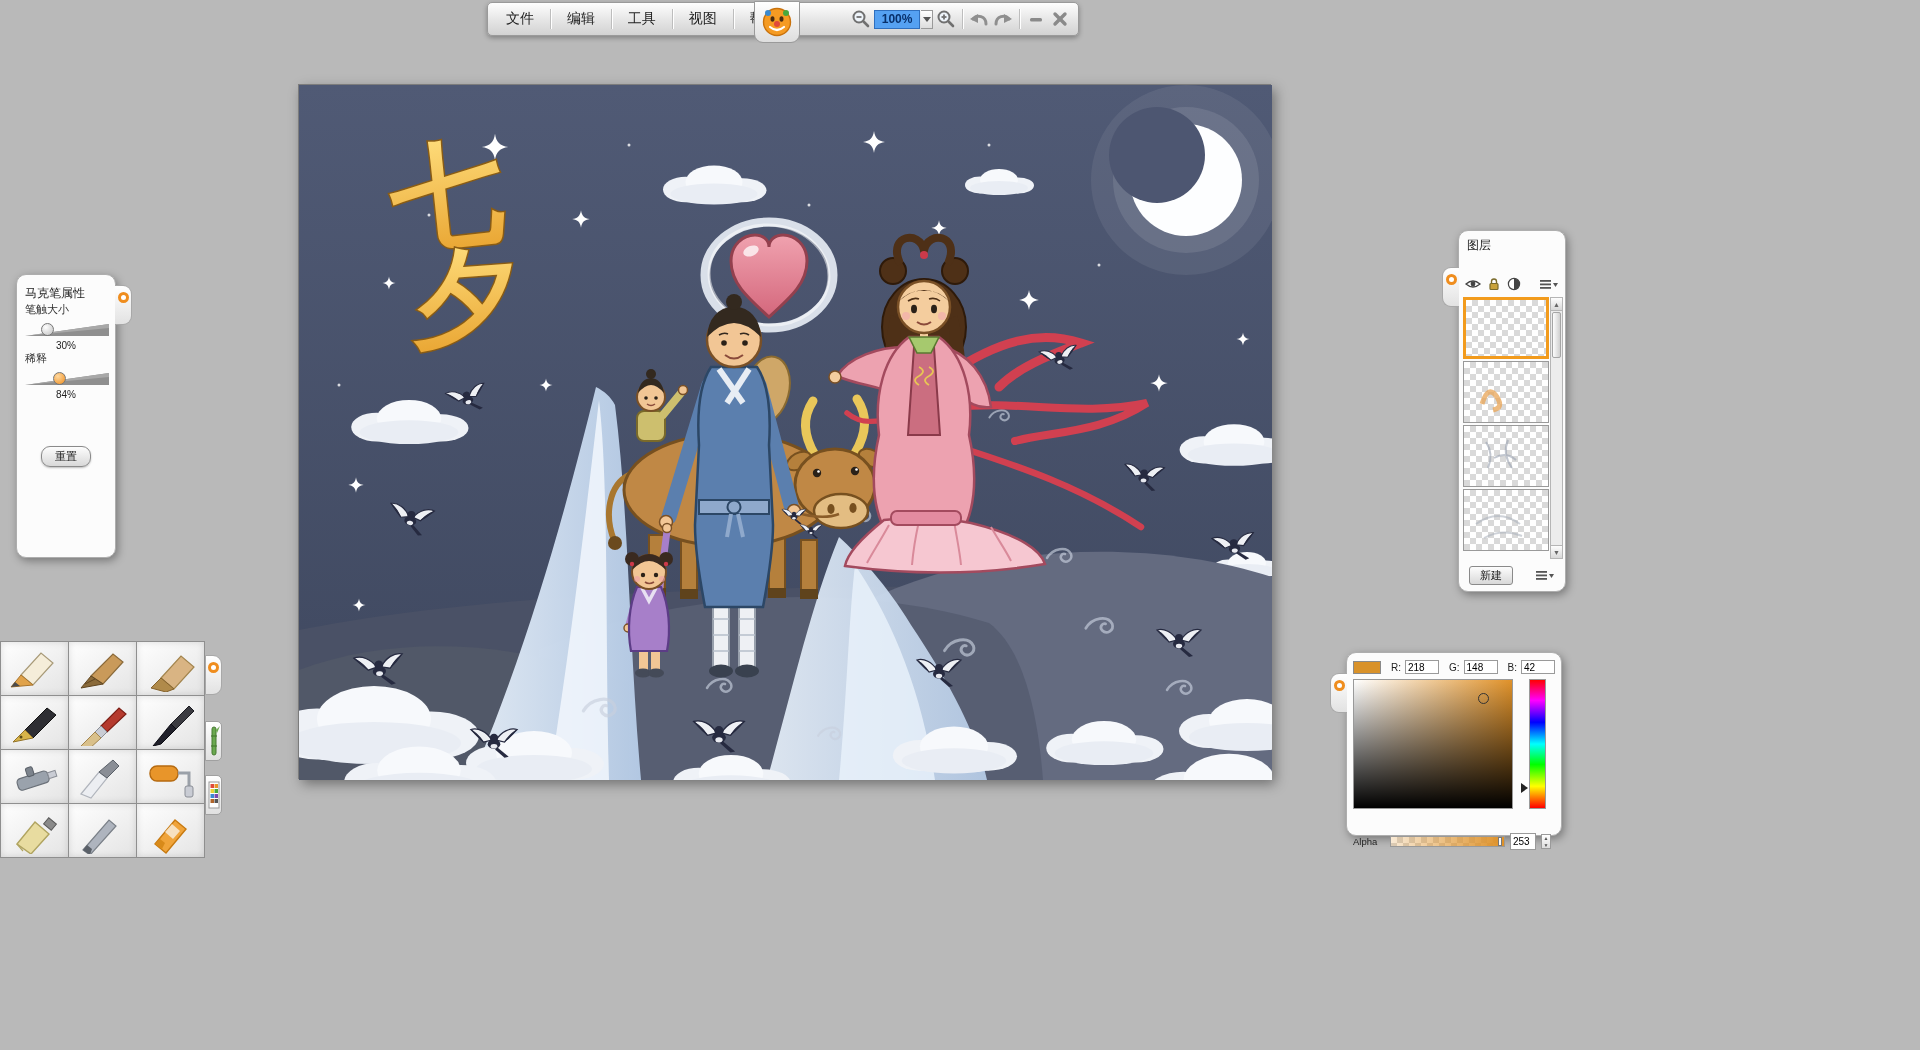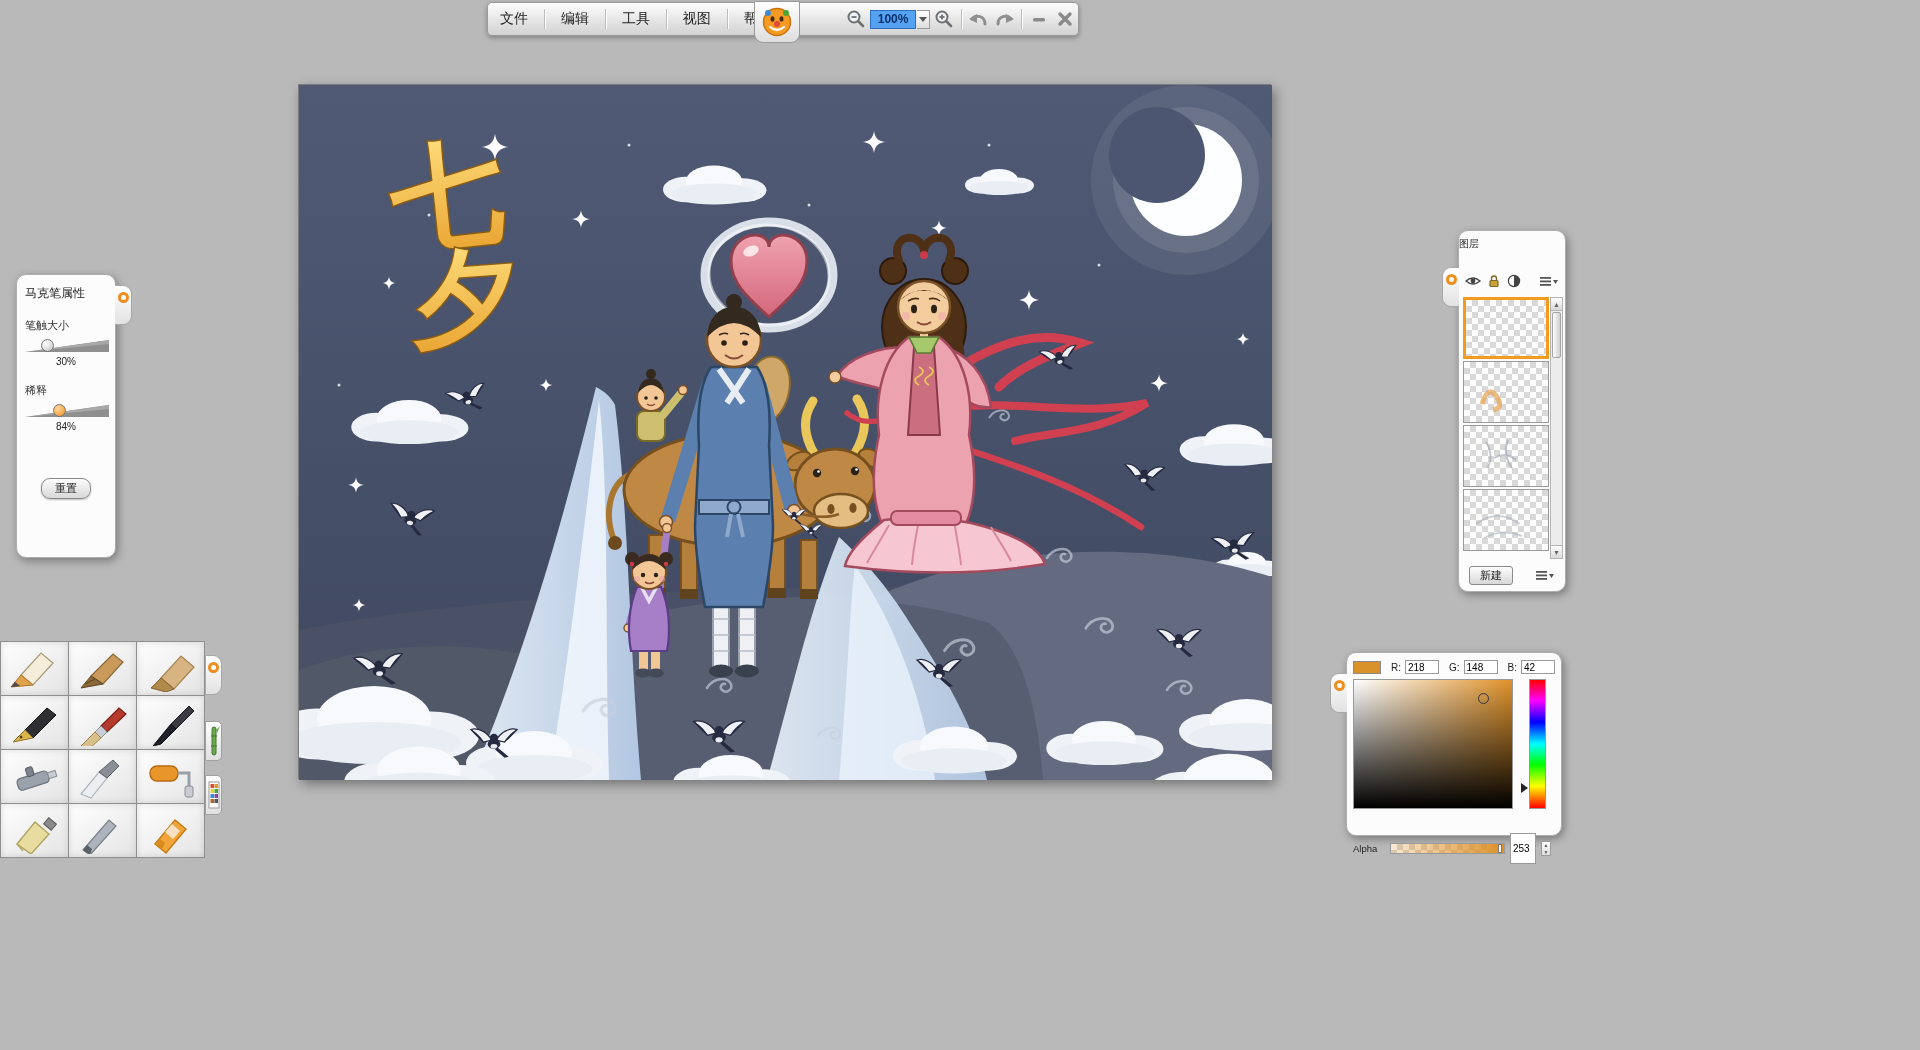--- a/index.html
+++ b/index.html
@@ -9,60 +9,60 @@
   .panel{position:absolute;background:#fcfcfc;border:1px solid #aeaeae;border-radius:10px;
     box-shadow:2px 3px 9px rgba(0,0,0,.35)}
   .grip{position:absolute;width:17px;height:40px;background:linear-gradient(#fff,#e2e2e2);
     border:1px solid #a8a8a8;display:flex;align-items:flex-start;justify-content:center;padding-top:6px}
   .grip-r{right:-17px;border-radius:0 9px 9px 0;border-left:none}
   .grip-l{left:-17px;border-radius:9px 0 0 9px;border-right:none}
   .grip .dot{width:11px;height:11px;border-radius:50%;border:3.5px solid #ef8d1e;background:#fff}
   
   .toolbar{position:absolute;left:487px;top:2px;width:592px;height:34px;
     background:linear-gradient(#fefefe,#e9e9e9 45%,#d2d2d2);border:1px solid #9a9a9a;border-radius:5px;
-    box-shadow:0 2px 5px rgba(0,0,0,.3);display:flex;align-items:center;padding:0 0;gap:1px}
+    box-shadow:0 2px 5px rgba(0,0,0,.3);display:flex;align-items:center;padding:0 6px;gap:1px}
   .menu-btn{font-size:14px;color:#222;padding:5px 12px;background:none;border:none;cursor:pointer;
     font-family:inherit;white-space:nowrap}
   .tb-sep{width:1px;height:20px;background:#bdbdbd;box-shadow:1px 0 0 #fff;margin:0 3px}
   .tb-spacer{width:58px;flex:none}
   .tb-icon-btn{width:27px;height:26px;border:none;background:none;display:flex;align-items:center;
     justify-content:center;cursor:pointer;border-radius:3px}
   .zoom-box{width:46px;height:19px;background:#55a1f2;border:1px solid #2f6fbe;color:#08306b;
     font-weight:bold;font-size:12px;text-align:center;font-family:inherit;padding:0}
   .zoom-caret{width:14px;height:19px;border:1px solid #9a9a9a;border-left:none;background:linear-gradient(#fff,#ddd);
     display:flex;align-items:center;justify-content:center;cursor:pointer}
   .caret-down{width:0;height:0;border-left:4px solid transparent;border-right:4px solid transparent;
     border-top:5px solid #555}
   .logo-tab{position:absolute;left:266px;top:-2px;width:46px;height:42px;background:linear-gradient(#ffffff,#dedede);
     border:1px solid #9a9a9a;border-radius:0 0 9px 9px;display:flex;align-items:center;justify-content:center;z-index:4}
   
   .canvas-wrap{position:absolute;left:298px;top:84px;width:973px;height:695px;border:1px solid #7c7c7c;
     box-shadow:4px 5px 12px rgba(0,0,0,.4);background:#4d5670}
   
   .marker-panel{left:16px;top:274px;width:100px;height:284px;padding:10px 8px}
   .mp-title{font-size:12px;color:#222}
-  .mp-label{font-size:11px;color:#333;margin-top:16px}
+  .mp-label{font-size:11px;color:#333;margin-top:0}
   .mp-slider{position:relative;height:18px;width:84px;margin-top:4px}
   .mp-handle{position:absolute;top:2px;width:13px;height:13px;border-radius:50%;border:1px solid #777;
     background:radial-gradient(circle at 35% 30%,#fff,#bfbfbf);cursor:pointer}
   .mp-handle.orange{background:radial-gradient(circle at 35% 30%,#ffd9a0,#ef8d1e)}
   .mp-value{font-size:10px;text-align:center;color:#222;margin-top:1px}
   .mp-reset{display:block;margin:46px auto 0;padding:2px 13px;font-size:11px;color:#222;border:1px solid #8a8a8a;
     border-radius:9px;background:linear-gradient(#fdfdfd,#d8d8d8);box-shadow:0 1px 2px rgba(0,0,0,.25);
     cursor:pointer;font-family:inherit}
   
   .tool-wrap{position:absolute;left:0;top:641px;width:228px;height:217px}
   .tool-grid{position:absolute;left:0;top:0;display:grid;grid-template-columns:repeat(3,68px);grid-auto-rows:54px}
   .tool-cell{border:1px solid #8f8f8f;margin:0 -1px -1px 0;background:linear-gradient(145deg,#ffffff,#e4e4e4);
     display:flex;align-items:center;justify-content:center;box-shadow:inset 0 0 7px rgba(0,0,0,.13);cursor:pointer}
   .side-btn{position:absolute;width:17px;height:40px;background:linear-gradient(#fff,#e0e0e0);
     border:1px solid #a0a0a0;border-radius:0 5px 5px 0;display:flex;align-items:center;justify-content:center;cursor:pointer}
   
   .layers-panel{left:1458px;top:230px;width:108px;height:362px;padding:6px 0 0 0}
-  .lp-title{font-size:10px;color:#222;}
+  .lp-title{font-size:12px;color:#222;padding-left:8px}
   .lp-icons{display:flex;align-items:center;gap:6px;padding:0 6px;margin-top:22px;height:16px}
   .lp-list{position:absolute;left:4px;top:66px;width:86px}
   .layer-item{position:relative;width:86px;height:62px;border:1px solid #9a9a9a;margin-bottom:2px;cursor:pointer;overflow:hidden}
   .layer-item.selected{border:3px solid #f29b1d}
   .checker{background-color:#fff;
     background-image:linear-gradient(45deg,#d9d9d9 25%,transparent 25%,transparent 75%,#d9d9d9 75%),
       linear-gradient(45deg,#d9d9d9 25%,transparent 25%,transparent 75%,#d9d9d9 75%);
     background-position:0 0,6px 6px;background-size:12px 12px}
   .lp-scroll{position:absolute;right:2px;top:66px;width:13px;height:262px;background:#ececec;border:1px solid #b5b5b5}
   .lp-scroll .arr{height:13px;display:flex;align-items:center;justify-content:center;font-size:7px;color:#666;
@@ -84,21 +84,21 @@
   .cp-sv .ring{position:absolute;left:124px;top:13px;width:11px;height:11px;border:1.6px solid #333;border-radius:50%}
   .cp-hue{position:absolute;left:182px;top:26px;width:17px;height:130px;border:1px solid #999;
     background:linear-gradient(to bottom,#ff0000 0%,#ff00ff 16%,#0000ff 33%,#00ffff 50%,#00ff00 66%,#ffff00 83%,#ff0000 100%);cursor:pointer}
   .cp-hue-mark{position:absolute;left:174px;top:130px;width:0;height:0;border-top:5px solid transparent;
     border-bottom:5px solid transparent;border-left:7px solid #222}
   .cp-alpha-row{position:absolute;left:6px;top:180px;width:204px;display:flex;align-items:center;gap:5px}
   .cp-alpha-lab{font-size:9.5px;color:#222;width:32px}
   .cp-alpha-track{position:relative;width:115px;height:11px;border:1px solid #999;overflow:hidden}
   .cp-alpha-fill{position:absolute;inset:0;background:linear-gradient(to right,rgba(222,145,40,.2),#de9128)}
   .cp-alpha-handle{position:absolute;right:2px;top:0;width:4px;height:100%;background:#fafafa;border:1px solid #777}
-  .cp-alpha-val{width:26px;height:31px;font-size:10px;border:1px solid #9a9a9a;padding:0 2px;font-family:inherit}
+  .cp-alpha-val{width:26px;height:17px;font-size:10px;border:1px solid #9a9a9a;padding:0 2px;font-family:inherit}
   .spin{display:inline-flex;flex-direction:column;width:10px;height:15px;border:1px solid #9a9a9a;background:linear-gradient(#fff,#ddd)}
   .spin span{flex:1;display:flex;align-items:center;justify-content:center;font-size:5px;color:#555;cursor:pointer}
 </style>
 </head>
 <body>
 
 <div class="toolbar">
   <button class="menu-btn">文件</button>
   <div class="tb-sep"></div>
   <button class="menu-btn">编辑</button>

